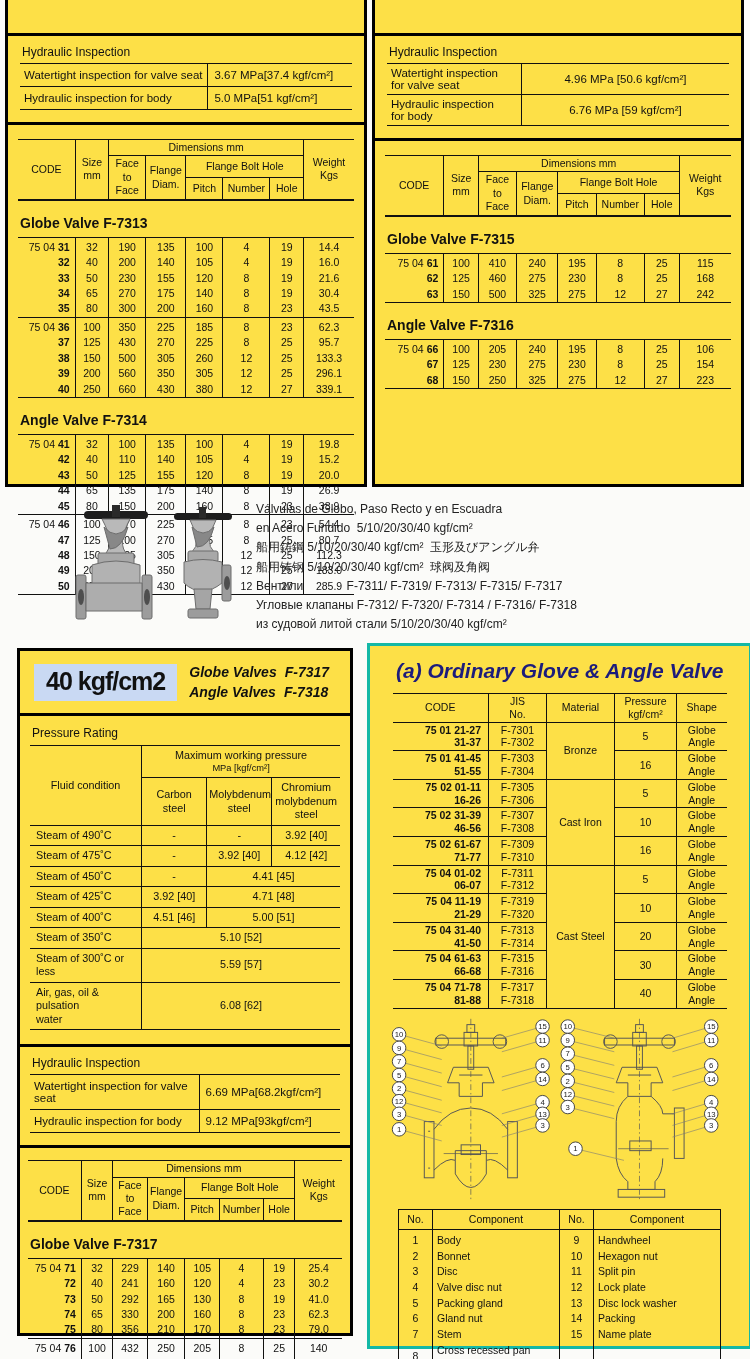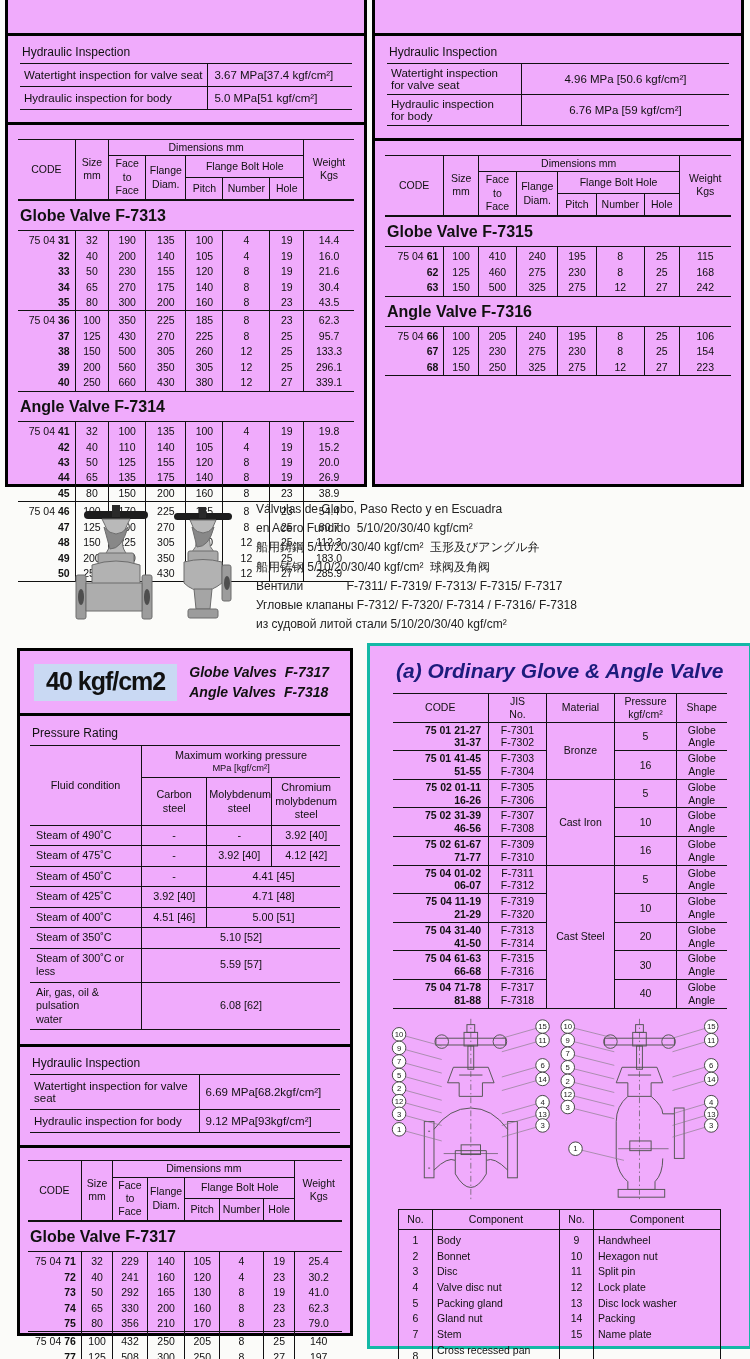--- a/index.html
+++ b/index.html
@@ -2,39 +2,39 @@
 <html><head>
 <meta charset="utf-8">
 <style>
   html,body{margin:0;padding:0;}
   body{
     width:750px;height:1359px;position:relative;
     background:#fbfbf9;color:#111;
     font-family:"Liberation Sans", sans-serif;
     -webkit-font-smoothing:antialiased;
   }
-  .panel{position:absolute;background:#f0abfc;box-sizing:border-box;}
+  .panel{position:absolute;background:#fde047;box-sizing:border-box;}
   #top-left{left:5px;top:0;width:362px;height:487px;border:3px solid #000;border-top:none;}
   #top-right{left:372px;top:0;width:372px;height:487px;border:3px solid #000;border-top:none;}
   .strip{height:33px;border-bottom:3px solid #000;}
   .hyd{padding:6px 12px 12px;border-bottom:3px solid #000;}
   .hyd-title{font-size:12px;padding:3px 2px 4px;border-bottom:1.6px solid #111;}
   .hyd-row{display:flex;border-bottom:1.6px solid #111;font-size:11.5px;align-items:stretch;}
   .hyd-label{flex:1.5;padding:5px 4px;}
   .hyd-value{flex:1.1;border-left:1.6px solid #111;padding:5px 6px;display:flex;align-items:center;}
   .hyd-right .hyd-label{flex:1;padding:3px 4px;}
   .hyd-right .hyd-value{flex:1.55;justify-content:center;text-align:center;}
   .dims-wrap{padding:14px 10px;}
   table.dims{width:100%;border-collapse:collapse;font-size:10.5px;table-layout:fixed;}
   .dims th,.dims td{padding:1px 2px;text-align:center;line-height:1.28;font-weight:normal;}
   .dims thead{border-top:1.6px solid #111;border-bottom:2.6px solid #111;}
   .dims thead th{border-left:1.4px solid #111;white-space:pre-line;vertical-align:middle;}
   .dims thead tr:first-child th:first-child{border-left:none;}
   .dims th.bb{border-bottom:1.4px solid #111;margin-top:32px;}
-  .dims tbody.ttl td{text-align:left;font-weight:bold;font-size:16px;padding:5px 2px 4px;}
+  .dims tbody.ttl td{text-align:left;font-weight:bold;font-size:14px;padding:14px 2px 4px;}
   .dims tbody.grp{border-top:1.5px solid #111;border-bottom:1.5px solid #111;}
   .dims tbody.grp td{border-left:1.4px solid #111;}
   .dims tbody.grp td:first-child{border-left:none;text-align:right;padding-right:5px;}
   .dims tbody.grp tr:first-child td{padding-top:3px;}
   
   #photos{position:absolute;left:62px;top:497px;}
   #mltext{position:absolute;left:256px;top:500px;font-size:12px;line-height:1.6;color:#222;}
   #mltext div{white-space:pre;}
   
   #bottom-left{left:17px;top:648px;width:336px;height:688px;border:3px solid #000;}

